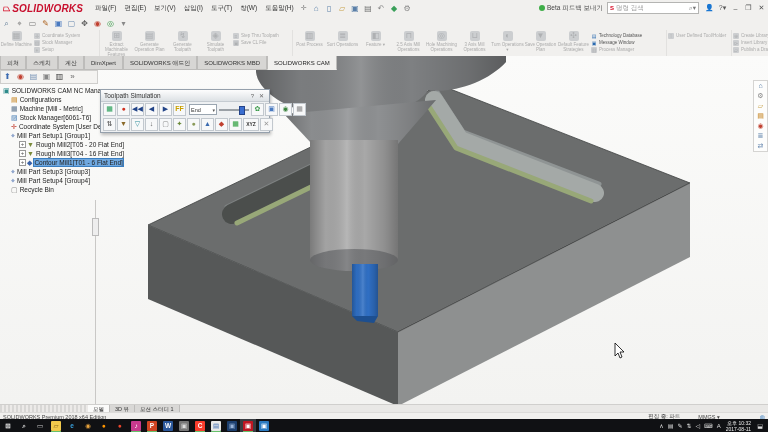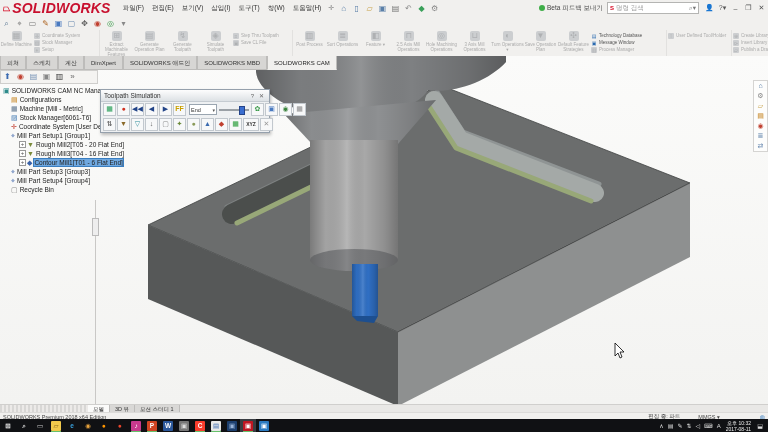--- a/index.html
+++ b/index.html
@@ -3,21 +3,21 @@
 <meta charset="utf-8">
 <style>
   html,body{margin:0;padding:0;background:#888;}
   #screen{position:relative;width:768px;height:432px;overflow:hidden;
     font-family:"Liberation Sans","DejaVu Sans",sans-serif;background:#fafafa;-webkit-font-smoothing:antialiased;}
   
   #titlebar{position:absolute;left:0;top:0;width:768px;height:16px;background:#f1f0ee;
     display:flex;align-items:center;font-size:6.5px;color:#333;border-bottom:1px solid #e0dfdd;}
   #logo{display:flex;align-items:center;margin-left:3px;margin-right:8px;}
   #logo .mark{color:#d6001c;font-weight:bold;font-size:9px;margin-right:2px;}
-  #logo .word{color:#c8102e;font-weight:bold;font-style:italic;font-size:14px;letter-spacing:.2px;}
+  #logo .word{color:#c8102e;font-weight:bold;font-style:italic;font-size:10px;letter-spacing:.2px;}
   .menu-item{padding:0 4px;white-space:nowrap;}
   #pin{color:#888;font-size:7px;margin:0 3px;}
   #beta{display:flex;align-items:center;margin-left:auto;white-space:nowrap;color:#444;}
   #beta .dot{width:6px;height:6px;border-radius:50%;background:#3fae49;margin-right:2px;}
   #cmdsearch{display:flex;align-items:center;width:86px;height:10px;background:#fff;border:1px solid #b5b5b3;
     margin:0 4px;padding:0 2px;color:#999;}
   #cmdsearch .s{color:#d6001c;font-weight:bold;margin-right:2px;font-size:6px;}
   #cmdsearch .q{margin-left:auto;color:#777;}
   .winbtn{width:13px;text-align:center;color:#555;font-size:7px;}
   

